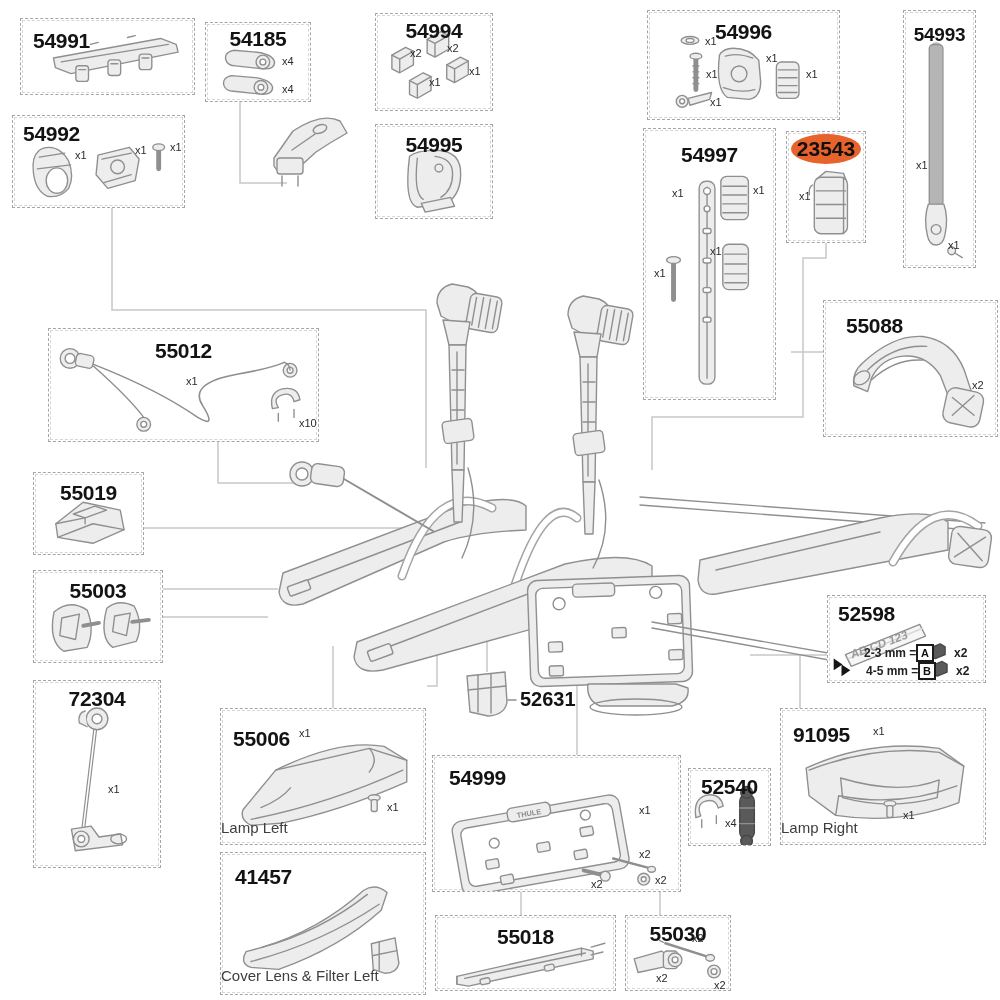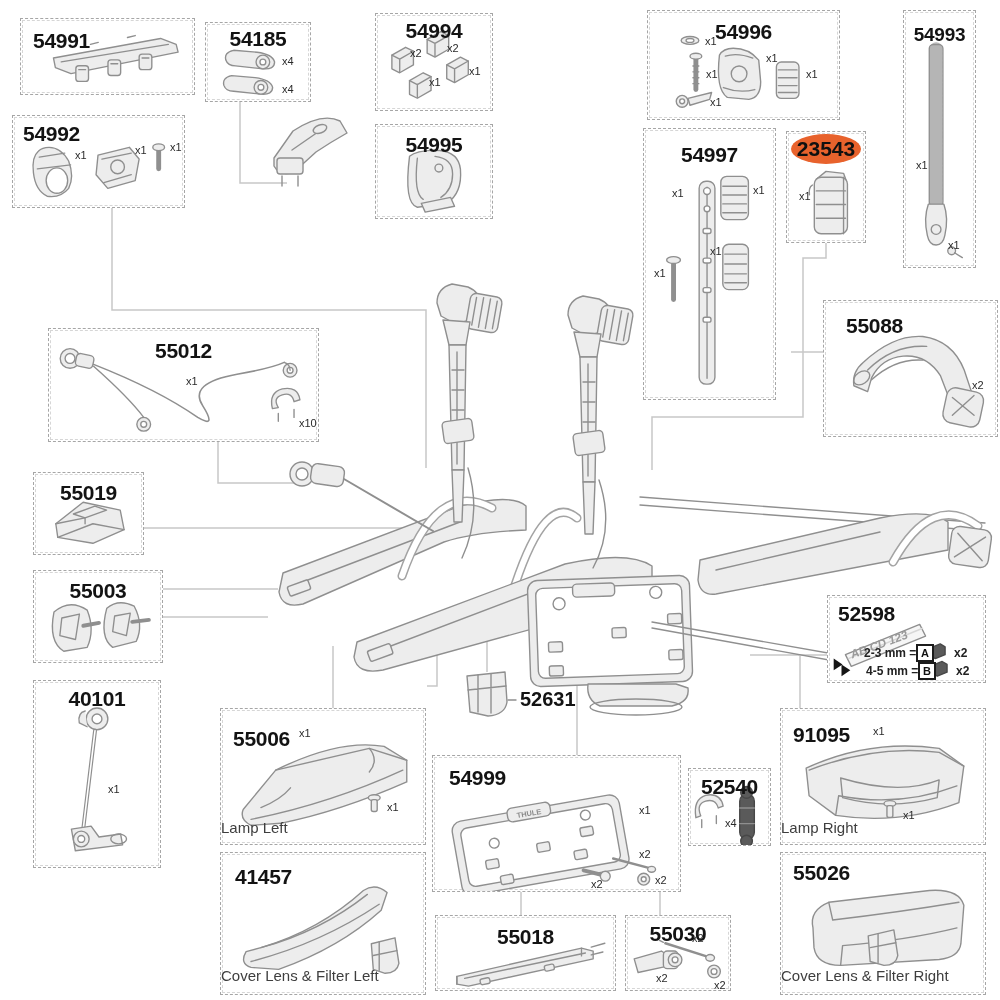--- a/index.html
+++ b/index.html
@@ -383,21 +383,21 @@
           <circle cx="64" cy="38" r="5" fill="#fff"></circle>
         <path class="fL" d="M52,30 q-8,2 -6,12 l8,4"></path>
         <path class="nf" d="M62,50 L50,150" stroke-width="4"></path>
         <path class="nf" d="M62,50 L50,150" stroke="#fff" stroke-width="1.6"></path>
         <path class="fL" d="M38,150 L58,147 L66,158 L88,155 L90,166 L42,172 Z"></path>
         <circle cx="48" cy="160" r="8" class="fL"></circle>
           <circle cx="48" cy="160" r="3.5" fill="#fff"></circle>
         <ellipse cx="86" cy="160" rx="8" ry="5" class="nf"></ellipse>
       </g>
     </svg>
-    <span class="pnum ctr" style="top:6px">40101</span>
+    <span class="pnum ctr" style="top:6px">72304</span>
     <span class="qty" style="left:74px;top:102px">x1</span>
   </div>
 
   <div class="pbox" style="left:827px;top:595px;width:159px;height:88px">
     <svg class="sksvg" viewBox="0 0 159 88">
       <g class="sk">
         <path d="M17,60 L93,29 L99,41 L23,72 Z" fill="#f6f6f6"></path>
         <path class="nf" d="M20,64 L96,33" stroke="#d7d7d7"></path>
         <text transform="rotate(-20 24 64)" x="24" y="64" font-size="12" font-style="italic" font-weight="700" fill="#9a9a9a" stroke="none" font-family="Liberation Sans, sans-serif">AB CD 123</text>
         <path d="M5,64 l9,6 -9,6 z" fill="#151515" stroke="none"></path>
@@ -502,32 +502,20 @@
         <ellipse cx="110" cy="96" rx="6" ry="3" class="fL"></ellipse>
           <rect x="107" y="98" width="6" height="12" rx="2" class="fL"></rect>
       </g>
     </svg>
     <span class="pnum" style="left:12px;top:14px">91095</span>
     <span class="qty" style="left:92px;top:16px">x1</span>
     <span class="qty" style="left:122px;top:100px">x1</span>
     <span class="cap" style="bottom:8px">Lamp Right</span>
   </div>
 
-  <div class="pbox" style="left:780px;top:852px;width:206px;height:143px">
-    <svg class="sksvg" viewBox="0 0 206 143">
-      <g class="sk">
-        <path class="fL" d="M32,76 Q28,58 48,50 L150,38 Q180,36 185,53 L182,92 Q180,106 160,108 L60,114 Q36,114 33,96 Z"></path>
-        <path class="nf" d="M48,50 L52,68 Q120,60 180,50 M60,114 L62,94 Q130,88 178,76"></path>
-        <path class="fL" d="M88,84 L114,78 L118,104 Q116,114 104,114 L90,110 Z"></path>
-        <path class="nf" d="M98,82 V111 M90,96 L116,91"></path>
-      </g>
-    </svg>
-    <span class="pnum" style="left:12px;top:8px">55026</span>
-    <span class="cap" style="bottom:10px">Cover Lens &amp; Filter Right</span>
-  </div>
 
   <div class="pbox" style="left:435px;top:915px;width:181px;height:76px">
     <svg class="sksvg" viewBox="0 0 181 76">
       <g class="sk">
         <path class="fL" d="M20,62 L148,33 L160,36 L160,44 L32,72 L20,70 Z"></path>
         <path class="nf" d="M28,64 L152,38 M20,62 L20,70 M148,33 L148,41"></path>
         <path class="nf" d="M158,32 L172,28 M158,40 L170,37"></path>
         <rect x="44" y="64" width="10" height="6" rx="2" class="fL" transform="rotate(-12 49 67)"></rect>
         <rect x="110" y="50" width="10" height="6" rx="2" class="fL" transform="rotate(-12 115 53)"></rect>
       </g>

